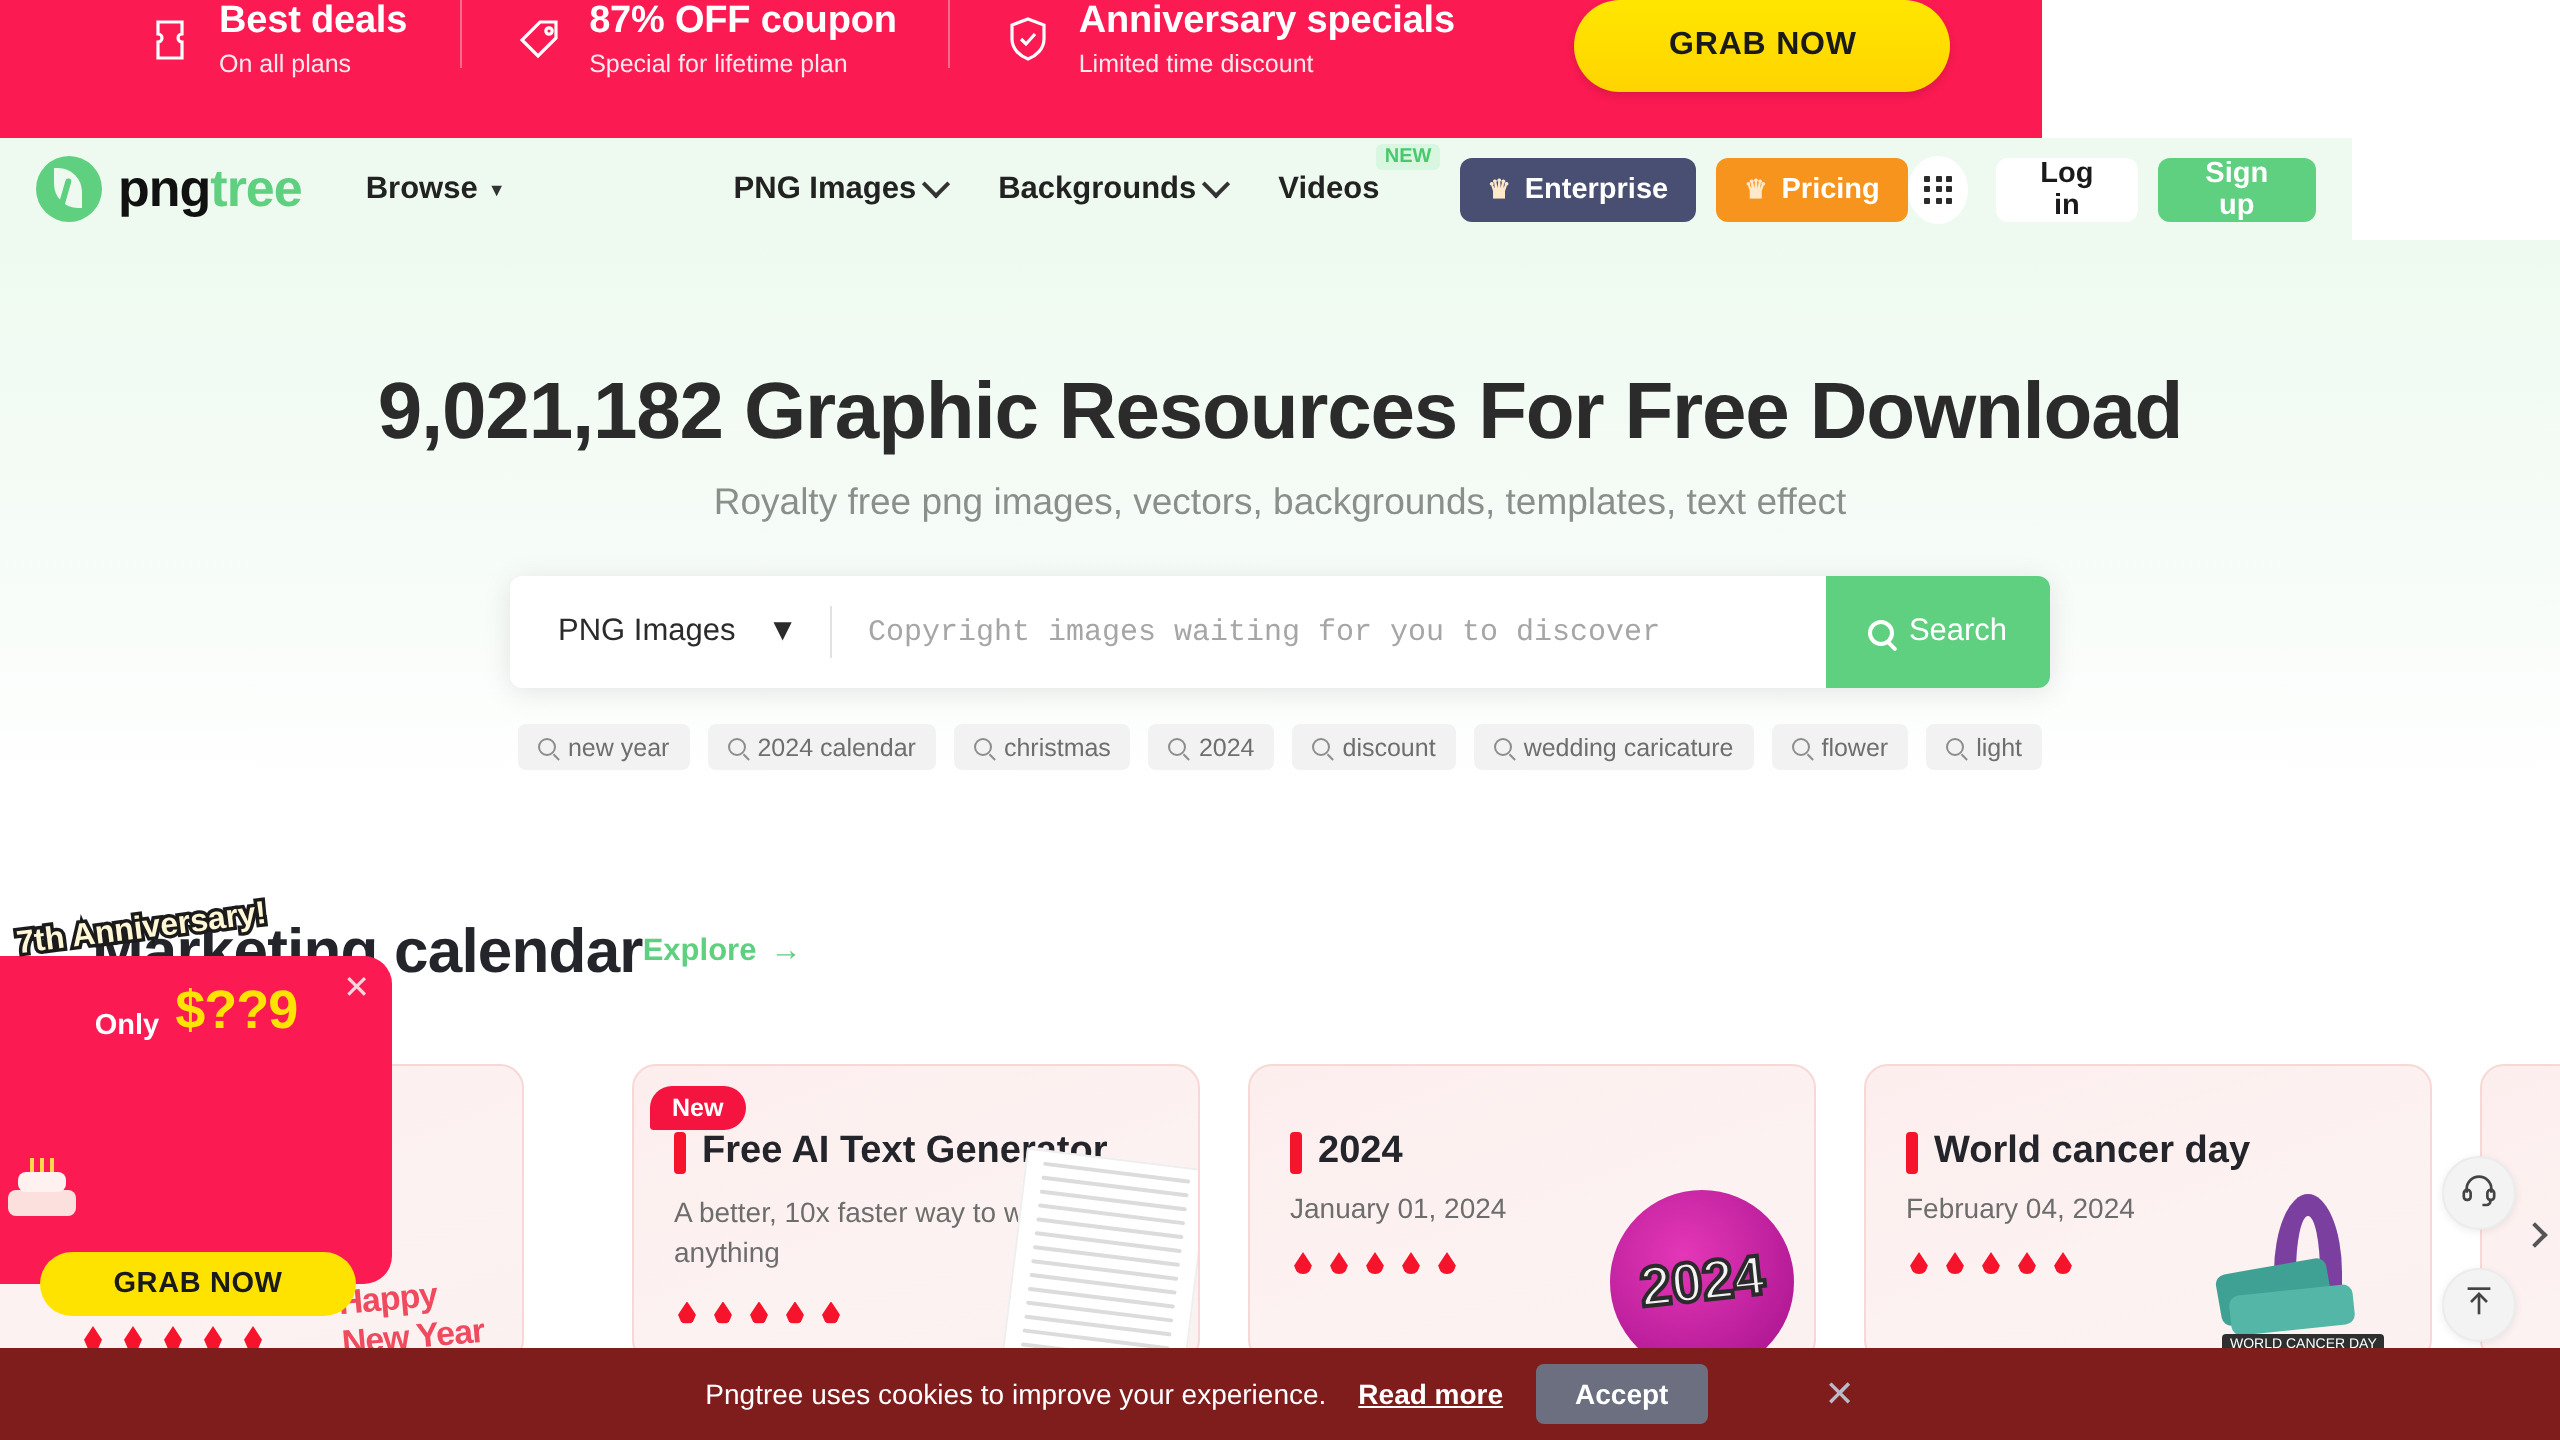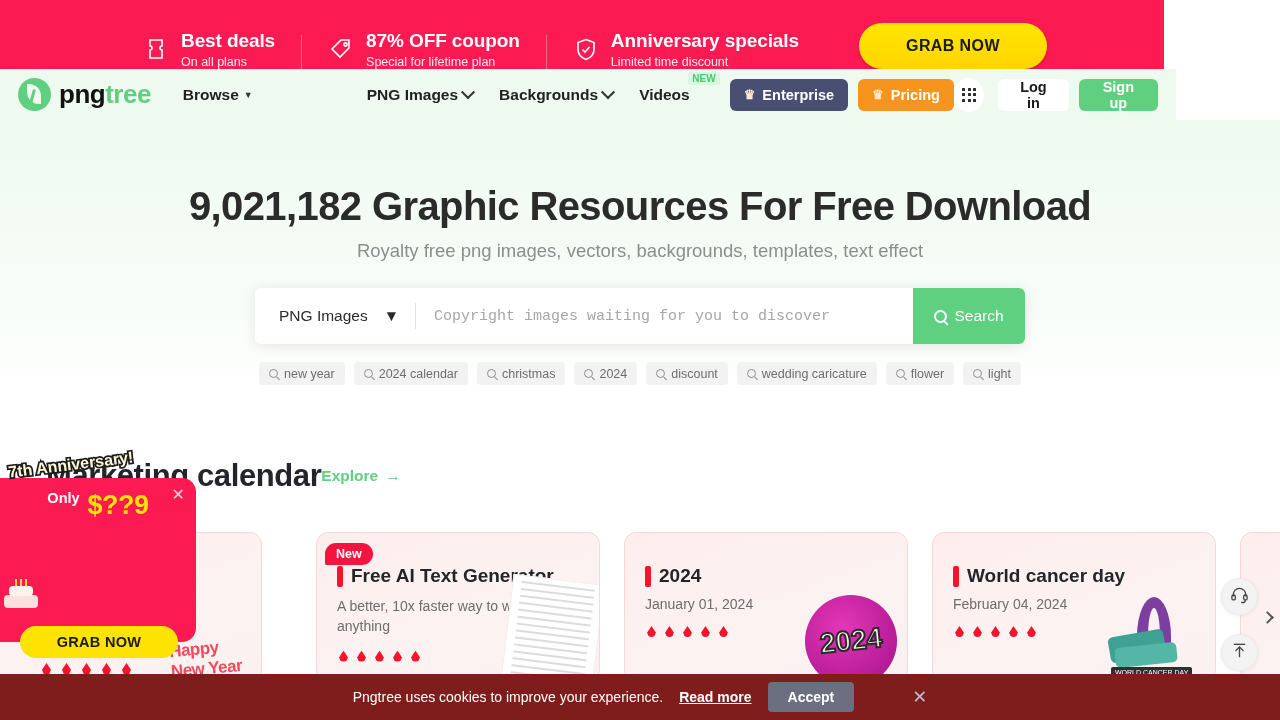--- a/index.html
+++ b/index.html
@@ -7,23 +7,23 @@
   html, body {
     width: 1280px; height: 720px;
     overflow: hidden;
     font-family: "Liberation Sans", sans-serif;
     background: #ffffff;
   }
 
   
   .promo-bar {
     position: absolute; top: 0; left: 0;
-    width: 1164px; height: 69px;
+    width: 1021px; height: 69px;
     background: #fb1a52;
-    display: flex; align-items: flex-end; justify-content: center;
+    display: flex; align-items: flex-start; justify-content: center;
     gap: 0px;
   }
   .promo-item { display: flex; align-items: center; gap: 12px; padding: 0 26px; }
   .promo-icon { width: 26px; height: 28px; flex: 0 0 auto; color:#fff; display:flex; align-items:center; justify-content:center;}
   .promo-texts { display: flex; flex-direction: column; line-height: 1.15; }
   .promo-title { color: #ffffff; font-size: 19px; font-weight: bold; letter-spacing: -0.1px;}
   .promo-sub { color: #ffe9ef; font-size: 12.5px; margin-top: 3px; }
   .promo-div { width: 1px; height: 34px; background: rgba(255,255,255,0.35); }
   .grab-now-top {
     margin-left: 34px;
@@ -260,21 +260,21 @@
     white-space: nowrap;
   }
   .pop-close {
     position: absolute; right: 11px; top: 9px;
     color: #ffd4de; font-size: 16px; cursor: pointer; line-height: 1;
   }
   .pop-title {
     margin: 30px 16px 0; text-align: center;
     font-size: 16px; font-weight: bold; color: #fff; line-height: 1.35;
   }
-  .pop-price-row { display: flex; align-items: flex-start; justify-content: center; gap: 8px; margin-top: 12px; }
+  .pop-price-row { display: flex; align-items: flex-end; justify-content: center; gap: 8px; margin-top: 12px; }
   .pop-only { font-size: 14.5px; font-weight: bold; color: #fff; }
   .pop-price { font-size: 27px; font-weight: bold; color: #ffe300; letter-spacing: -0.5px; }
   .pop-cake { position: absolute; left: 4px; bottom: 34px; width: 34px; height: 30px; }
   .cake-b { position:absolute; left:0; bottom:0; width:34px; height:13px; background:#fbe0dd; border-radius:4px;}
   .cake-t { position:absolute; left:5px; bottom:12px; width:24px; height:10px; background:#fff1ef; border-radius:4px;}
   .cake-c { position:absolute; width:2px; height:7px; background:#ffd84d; bottom:22px;}
   .pop-grab {
     position: absolute; left: 20px; bottom: -16px;
     width: 158px; height: 32px;
     background: #ffe300; border: none; border-radius: 16px;

